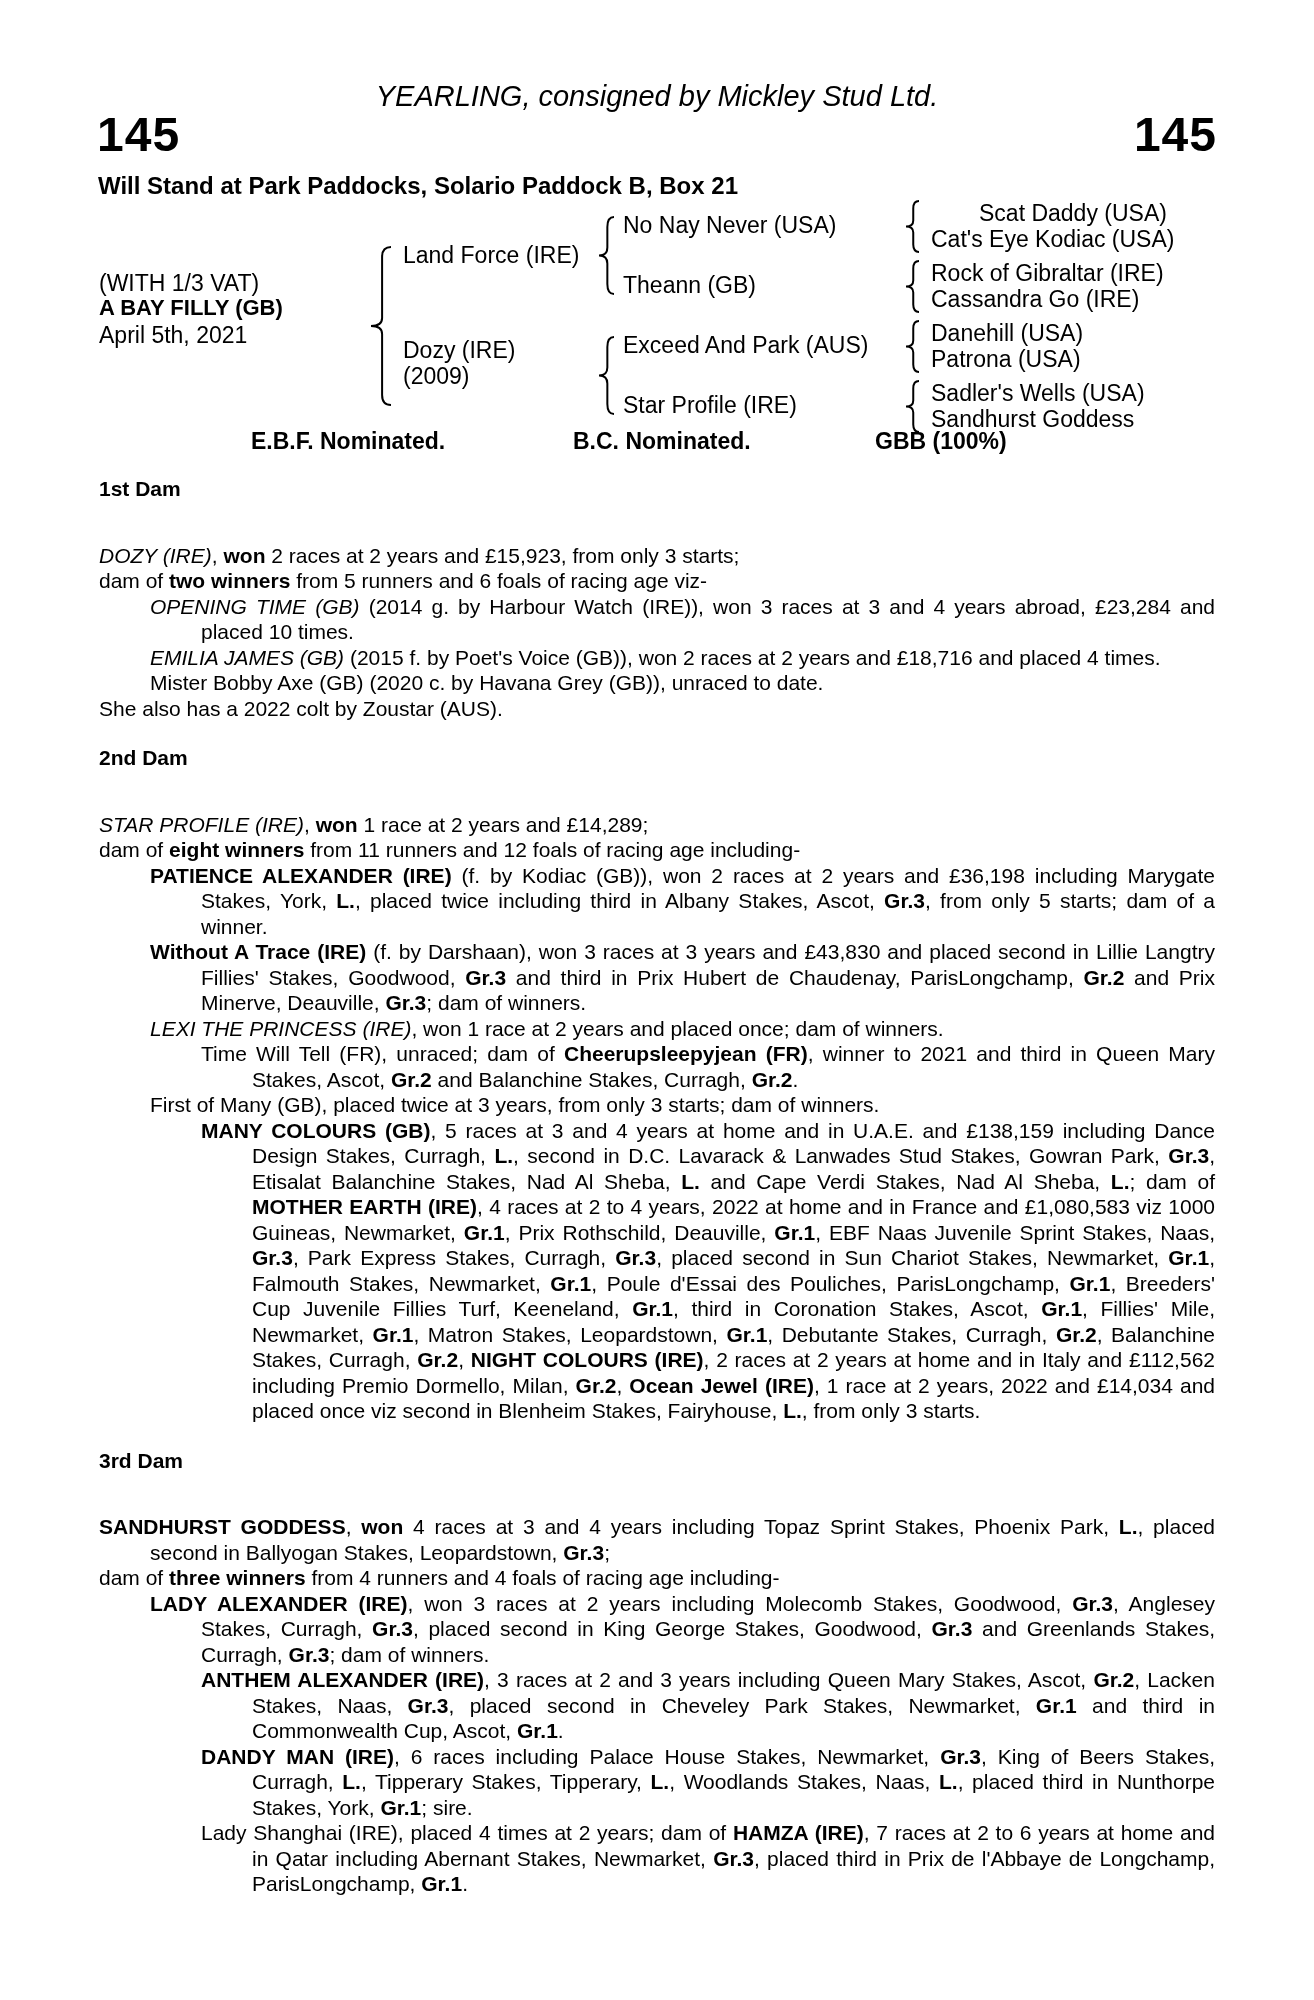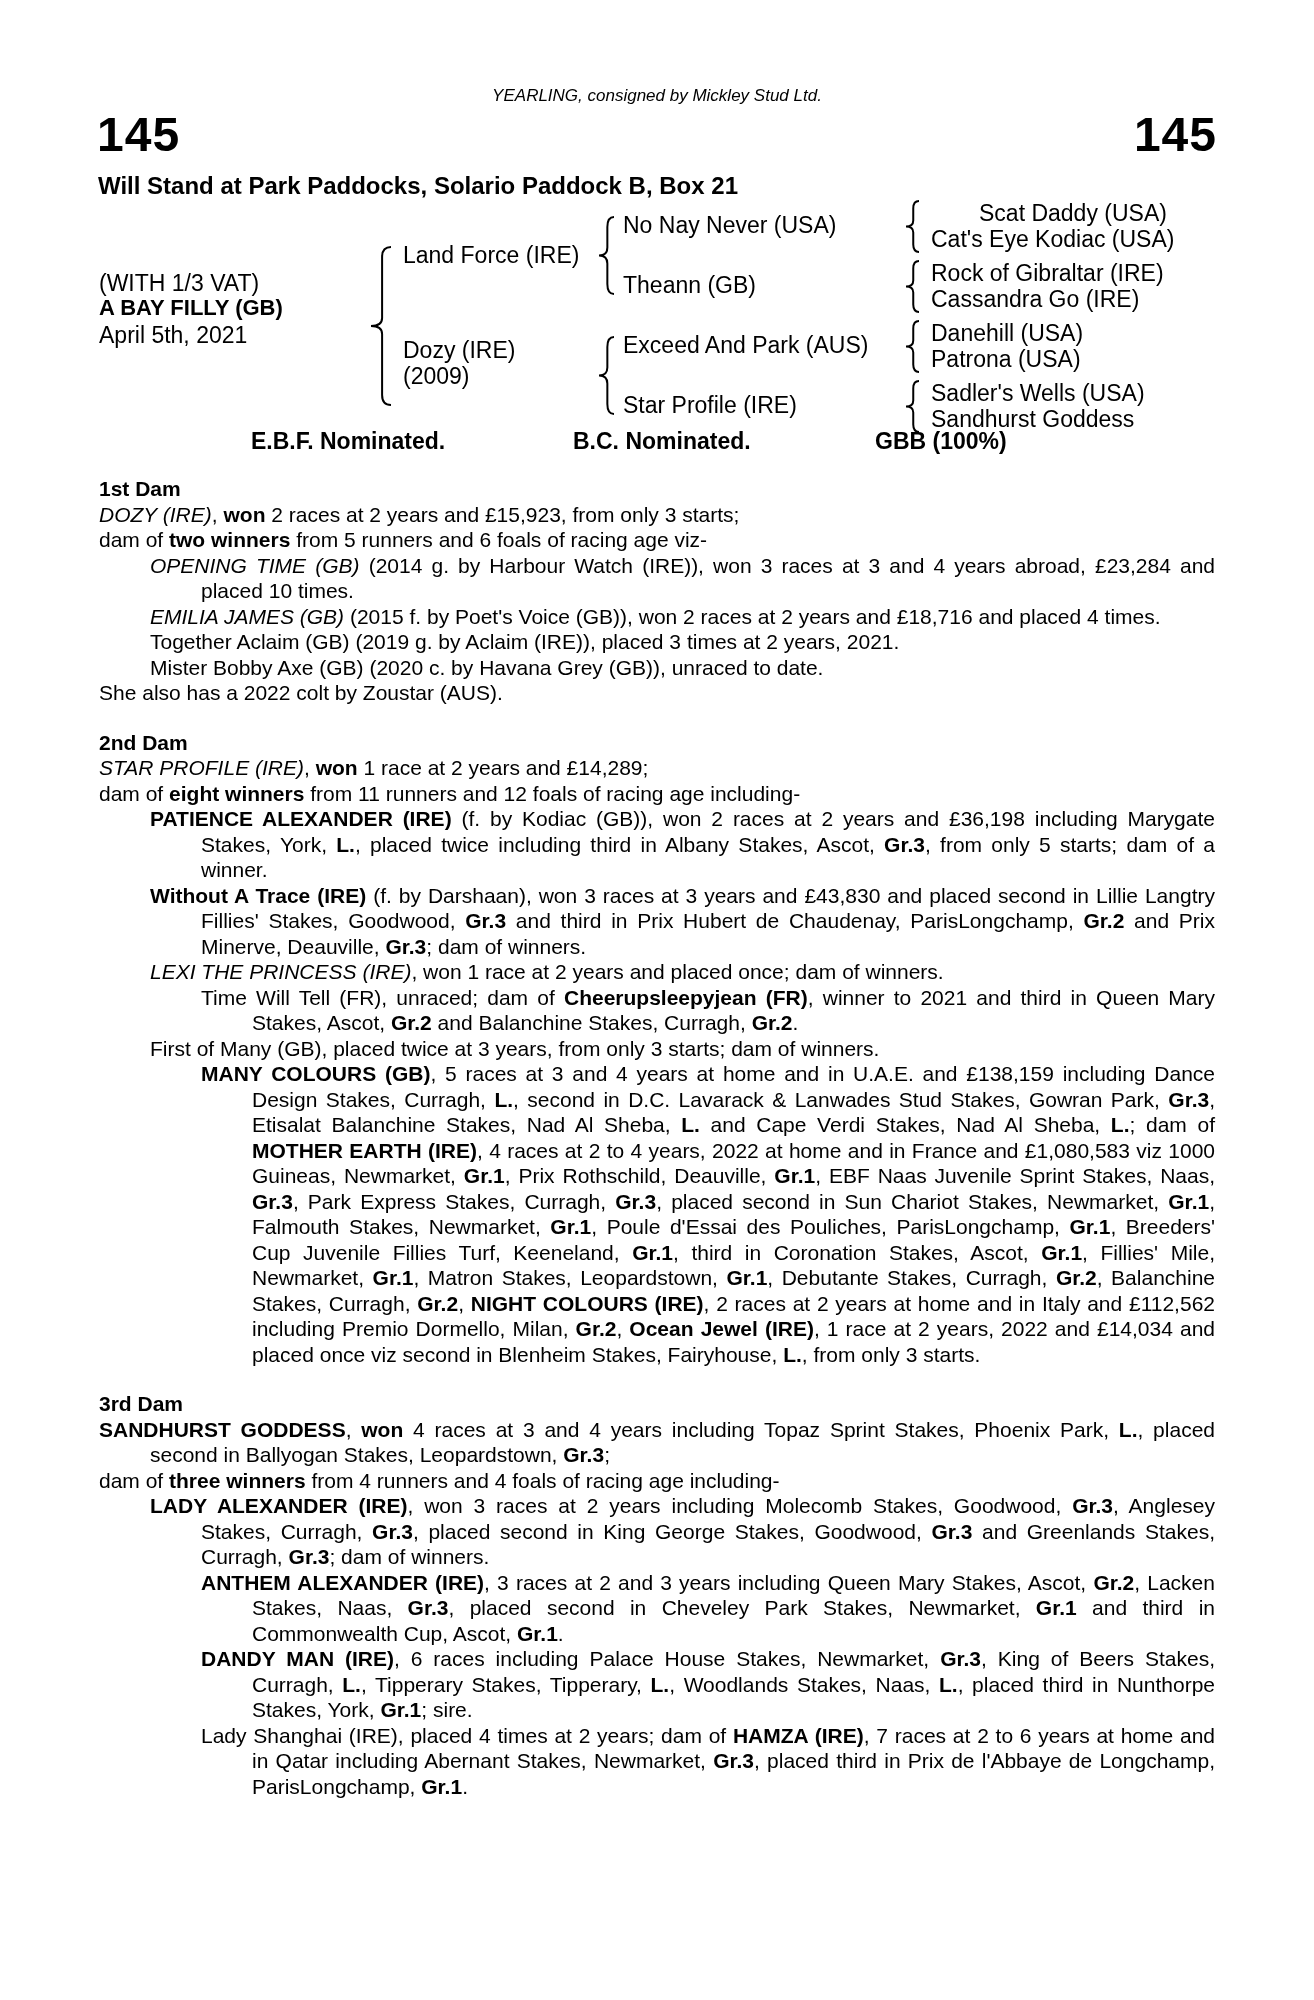--- a/index.html
+++ b/index.html
@@ -5,21 +5,21 @@
   html,body{margin:0;padding:0;background:#ffffff;}
   .page{
     position:relative;
     width:1314px;height:2000px;
     background:#ffffff;color:#000;
     font-family:"Liberation Sans","DejaVu Sans",sans-serif;
     overflow:hidden;
   }
   .consign-title{
     position:absolute;top:82px;left:0;width:100%;
-    text-align:center;font-style:italic;font-size:17px;line-height:28px;
+    text-align:center;font-style:italic;font-size:29px;line-height:28px;
   }
   .lot-number{
     position:absolute;top:110px;
     font-size:48px;font-weight:bold;line-height:50px;letter-spacing:1px;
   }
   .lot-left{left:97px;}
   .lot-right{right:97px;}
   .stand-line{
     position:absolute;top:172px;left:98px;
     font-size:24px;font-weight:bold;line-height:27px;white-space:nowrap;
@@ -33,21 +33,21 @@
   .nom-ebf{left:152px;}
   .nom-bc{left:474px;}
   .nom-gbb{left:776px;}
   .sections{position:absolute;left:99px;top:476px;width:1116px;font-size:21px;line-height:25.5px;}
   .sec-h{font-weight:bold;margin-top:24px;}
   section:first-child .sec-h{margin-top:0;}
   .para{margin:0;text-align:justify;}
   .ind0{padding-left:0;}
   .ind1{padding-left:102px;text-indent:-51px;}
   .ind2{padding-left:153px;text-indent:-51px;}
-  .ind3{padding-left:51px;text-indent:-51px;}
+  .ind3{padding-left:51px;text-indent:-51px;margin-top:41px;}
   .b{font-weight:bold;}
   .i{font-style:italic;}
 </style>
 </head>
 <body>
 
 <div class="page">
 
   <div class="consign-title">YEARLING, consigned by Mickley Stud Ltd.</div>
 
@@ -111,21 +111,20 @@
     <span class="nom-gbb">GBB (100%)</span>
   </div>
 
   <div class="sections">
       <section>
         <div class="sec-h">1st Dam</div>
         <p class="para ind3"><span class="i">DOZY (IRE)</span><span>, </span><span class="b">won</span><span> 2 races at 2 years and £15,923, from only 3 starts;</span></p>
         <p class="para ind0"><span>dam of </span><span class="b">two winners</span><span> from 5 runners and 6 foals of racing age viz-</span></p>
         <p class="para ind1"><span class="i">OPENING TIME (GB)</span><span> (2014 g. by Harbour Watch (IRE)), won 3 races at 3 and 4 years abroad, £23,284 and placed 10 times.</span></p>
         <p class="para ind1"><span class="i">EMILIA JAMES (GB)</span><span> (2015 f. by Poet's Voice (GB)), won 2 races at 2 years and £18,716 and placed 4 times.</span></p>
-        <p class="para ind1"><span>Together Aclaim (GB) (2019 g. by Aclaim (IRE)), placed 3 times at 2 years, 2021.</span></p>
         <p class="para ind1"><span>Mister Bobby Axe (GB) (2020 c. by Havana Grey (GB)), unraced to date.</span></p>
         <p class="para ind0"><span>She also has a 2022 colt by Zoustar (AUS).</span></p>
       </section>
       <section>
         <div class="sec-h">2nd Dam</div>
         <p class="para ind3"><span class="i">STAR PROFILE (IRE)</span><span>, </span><span class="b">won</span><span> 1 race at 2 years and £14,289;</span></p>
         <p class="para ind0"><span>dam of </span><span class="b">eight winners</span><span> from 11 runners and 12 foals of racing age including-</span></p>
         <p class="para ind1"><span class="b">PATIENCE ALEXANDER (IRE)</span><span> (f. by Kodiac (GB)), won 2 races at 2 years and £36,198 including Marygate Stakes, York, </span><span class="b">L.</span><span>, placed twice including third in Albany Stakes, Ascot, </span><span class="b">Gr.3</span><span>, from only 5 starts; dam of a winner.</span></p>
         <p class="para ind1"><span class="b">Without A Trace (IRE)</span><span> (f. by Darshaan), won 3 races at 3 years and £43,830 and placed second in Lillie Langtry Fillies' Stakes, Goodwood, </span><span class="b">Gr.3</span><span> and third in Prix Hubert de Chaudenay, ParisLongchamp, </span><span class="b">Gr.2</span><span> and Prix Minerve, Deauville, </span><span class="b">Gr.3</span><span>; dam of winners.</span></p>
         <p class="para ind1"><span class="i">LEXI THE PRINCESS (IRE)</span><span>, won 1 race at 2 years and placed once; dam of winners.</span></p>

